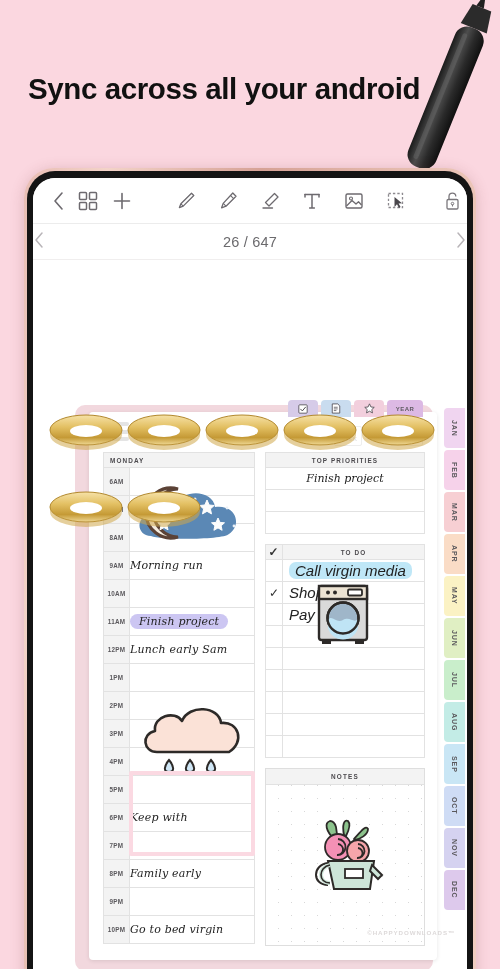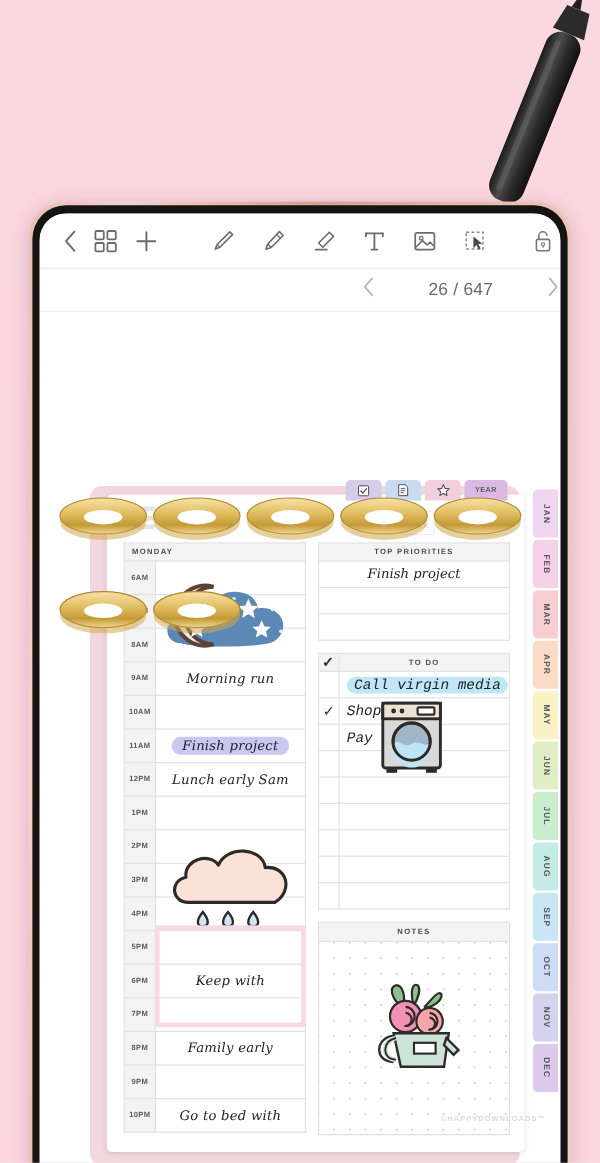--- a/index.html
+++ b/index.html
@@ -48,21 +48,21 @@
   .tb-btn { display: flex; align-items: center; justify-content: center; color: #58555a; }
   .tb-back { width: 26px; }
   .tb-grid { width: 34px; }
   .tb-plus { width: 34px; }
   .tb-spacer { flex: 0 0 26px; }
   .tb-tool { width: 42px; }
   .tb-lock { position: absolute; right: 6px; top: 50%; transform: translateY(-50%); }
 
   
   .pagenav {
-    height: 36px; display: flex; align-items: center; justify-content: flex-end;
+    height: 36px; display: flex; align-items: center; justify-content: space-between;
     gap: 44px; background: #fff; border-bottom: 1px solid #f0eeee;
   }
   .pagenav .arr { color: #b8b4b8; }
   .pagenav .lbl { font-size: 14.5px; color: #6b6a6d; letter-spacing: .2px; }
 
   
   .planner-area { position: relative; height: 722px; background: #fff; }
 
   .cover {
     position: absolute; left: 42px; top: 145px;
@@ -111,37 +111,37 @@
   }
   .hdr.left { text-align: left; padding-left: 6px; }
 
   .timecell {
     width: 26px; background: #f3f3f3; font-size: 6.3px; font-weight: bold;
     color: #5a585c; text-align: center; letter-spacing: .3px;
   }
   .slot { height: 28px; }
   .evt {
     font-family: "DejaVu Serif", serif; font-style: italic;
-    font-size: 11px; color: #222; text-align: center; letter-spacing: .2px;
+    font-size: 11px; color: #222; letter-spacing: .2px;
   }
   .hl-purple { background: #ccc6f2; border-radius: 9px; padding: 1px 9px; display: inline-block; }
   .hl-blue { background: #bfe7f7; border-radius: 7px; padding: 0 6px; display: inline-block; }
 
   
   .keepbox {
     position: absolute; left: 26px; top: 319px; width: 126px; height: 85px;
     border: 4px solid #fbd9e2; border-radius: 2px; pointer-events: none;
   }
 
   
   .prow { height: 22px; }
   .checkcol { width: 17px; text-align: center; font-size: 12px; color: #333; }
   .tditem {
-    font-family: Liberation Mono, monospace; font-style: italic;
-    font-size: 12px; color: #222; padding-left: 6px;
+    font-family: Liberation Sans, sans-serif; font-style: italic;
+    font-size: 15px; color: #222; padding-left: 6px;
   }
   .prio {
     font-family: "DejaVu Serif", serif; font-style: italic;
     font-size: 11px; color: #222; text-align: center;
   }
 
   
   .notes { flex: 1; border: 1px solid #dedede; display: flex; flex-direction: column; position: relative; }
   .notes-hd {
     background: #f3f3f3; border-bottom: 1px solid #e2e2e2;
@@ -188,20 +188,21 @@
   </defs>
   <g transform="rotate(22 60 110)">
     <path d="M58 14 L62 30 L54 30 Z" fill="#202020"></path>
     <path d="M50 30 L70 30 L74 52 L46 52 Z" fill="#2b2b2b"></path>
     <rect x="45" y="52" width="30" height="150" rx="13" fill="url(#penG)"></rect>
     <rect x="52" y="60" width="5" height="135" rx="2.5" fill="#6a6a6a" opacity=".45"></rect>
   </g>
 </svg>
 
 <div class="headline">
+  <div>Sync across all your android</div>
 </div>
 
 <div class="phone">
  <div class="bezel">
   <div class="screen">
 
     <div class="toolbar">
       <div class="tb-btn tb-back">
         <svg width="13" height="20" viewBox="0 0 13 20">
           <path d="M10 2 L3 10 L10 18" stroke="#6d6a6f" stroke-width="1.6" fill="none" stroke-linecap="round" stroke-linejoin="round"></path>
@@ -434,21 +435,21 @@
                     <tr class="slot">
                       <td class="timecell">8PM</td>
                       <td class="evt">Family early</td>
                     </tr>
                     <tr class="slot">
                       <td class="timecell">9PM</td>
                       <td class="evt"></td>
                     </tr>
                     <tr class="slot">
                       <td class="timecell">10PM</td>
-                      <td class="evt">Go to bed with</td>
+                      <td class="evt">Go to bed virgin</td>
                     </tr>
                   </tbody>
             </table>
 
             <svg style="position:absolute;left:28px;top:22px;width:122px;height:82px" viewBox="0 0 122 82">
               <path d="M20 62 C6 62 4 44 18 41 C16 26 38 20 45 31 C52 14 82 16 84 33 C104 30 112 50 98 60 C92 66 30 66 20 62 Z" fill="#5b88b5"></path>
               <path d="M47 15 A25 25 0 1 0 47 63 A21 21 0 1 1 47 15 Z" fill="#f3ece0" stroke="#5b4236" stroke-width="3.2"></path>
               <g fill="#fdfdfd" stroke="#fdfdfd" stroke-width="1">
                 <path d="M76 26 l2.2 5 5 .5 -3.8 3.4 1.1 5 -4.5-2.6 -4.5 2.6 1.1-5 -3.8-3.4 5-.5 z"></path>
                 <path d="M87 44 l2 4.4 4.5.4 -3.4 3 1 4.5 -4.1-2.4 -4.1 2.4 1-4.5 -3.4-3 4.5-.4 z"></path>

